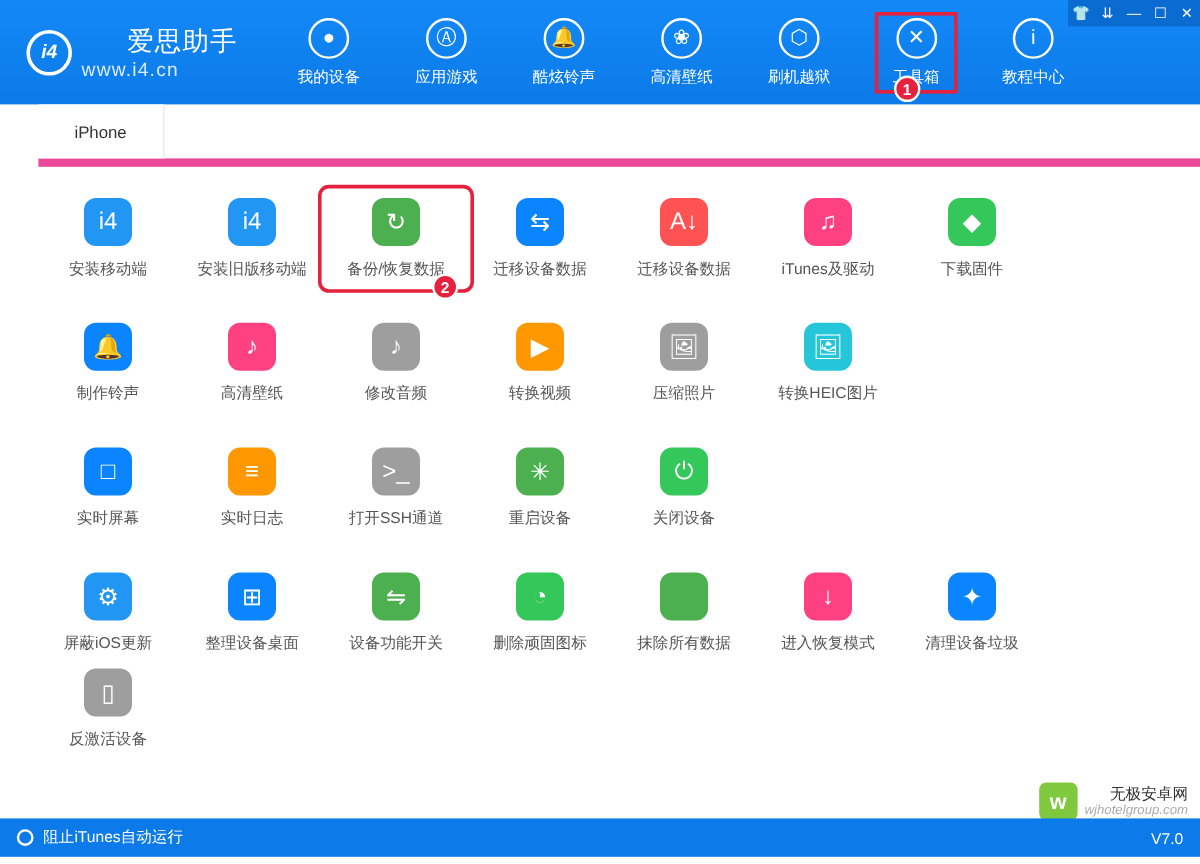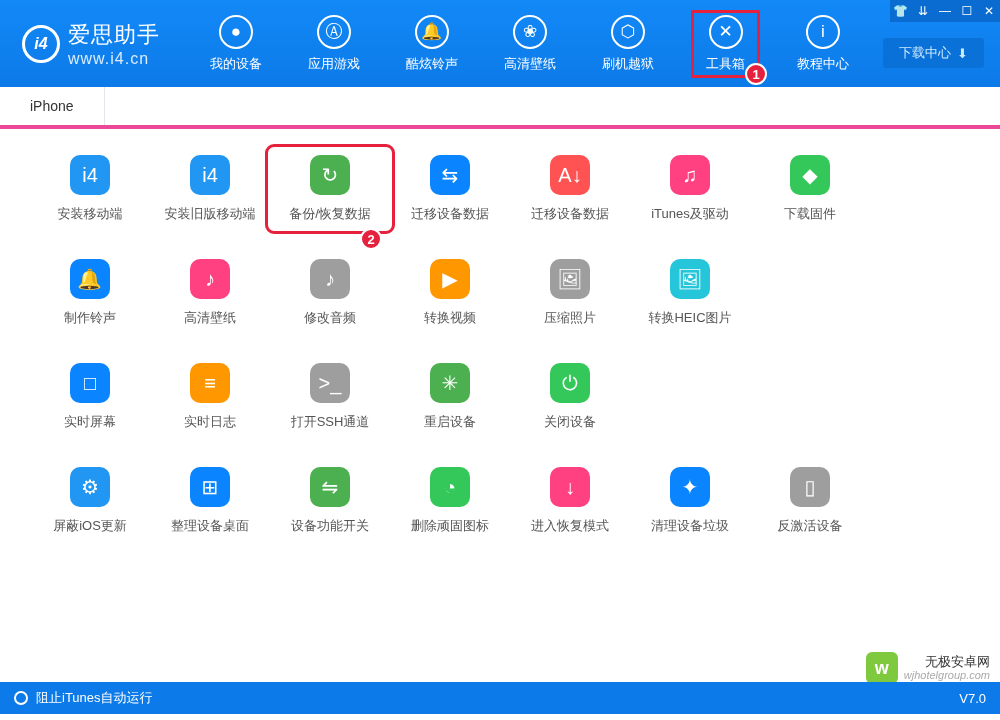--- a/index.html
+++ b/index.html
@@ -2,38 +2,38 @@
 <html><head>
 <meta charset="utf-8">
 <style>
 * { margin: 0; padding: 0; box-sizing: border-box; }
 body { font-family: "Microsoft YaHei", "PingFang SC", sans-serif; background: #fff; width: 1000px; height: 720px; overflow: hidden; position: relative; }
 
 .header { background: linear-gradient(180deg, #1289f7, #0c7ae8); height: 87px; display: flex; align-items: center; padding: 0 10px; position: relative; }
 .logo-block { display: flex; align-items: center; gap: 8px; padding: 0 12px; }
 .logo-ring { width: 38px; height: 38px; border: 3px solid #fff; border-radius: 50%; display: flex; align-items: center; justify-content: center; color: #fff; font-weight: bold; font-size: 16px; font-style: italic; }
 .logo-text { color: #fff; display: flex; flex-direction: column; }
-.logo-title { font-size: 22px; font-weight: 500; letter-spacing: 1px; }
+.logo-title { font-size: 22px; font-weight: 500; letter-spacing: 1px; margin-left: 38px; }
 .logo-url { font-size: 16px; opacity: 0.85; letter-spacing: 1px; }
 
 .nav { display: flex; gap: 30px; margin-left: 30px; }
 .nav-item { display: flex; flex-direction: column; align-items: center; gap: 6px; cursor: pointer; color: #fff; padding: 4px 8px; }
 .nav-icon { width: 34px; height: 34px; border: 2px solid #fff; border-radius: 50%; display: flex; align-items: center; justify-content: center; font-size: 17px; color: #fff; }
 .nav-label { font-size: 13px; }
 .nav-item.hl { outline: 3px solid #e6213d; outline-offset: -2px; padding: 4px 14px; }
 
 .win-controls { position: absolute; top: 0; right: 0; background: #0a6cd0; display: flex; }
 .win-btn { width: 22px; height: 22px; display: flex; align-items: center; justify-content: center; color: #fff; font-size: 12px; cursor: pointer; }
 .dl-center { position: absolute; top: 38px; right: 16px; background: #0a71d8; color: #cdeaff; border-radius: 3px; padding: 6px 16px; font-size: 13px; display: flex; align-items: center; gap: 6px; cursor: pointer; }
 
 .badge { position: absolute; background: #e6213d; color: #fff; border-radius: 50%; width: 22px; height: 22px; display: flex; align-items: center; justify-content: center; font-size: 13px; font-weight: bold; border: 2px solid #fff; }
 .b1 { top: 63px; left: 745px; }
 .b2 { top: 228px; left: 360px; }
 
-.tabbar { height: 42px; border-bottom: 4px solid #ec4899; display: flex; }
+.tabbar { height: 52px; border-bottom: 7px solid #ec4899; display: flex; margin-left: 32px; }
 .tab { padding: 0 30px; display: flex; align-items: center; border-right: 1px solid #e3e6ea; font-size: 14px; color: #333; background: #fff; cursor: pointer; position: relative; }
 
 .grid { padding: 20px 30px 10px; }
 .row { display: flex; flex-wrap: wrap; margin-bottom: 24px; }
 .tool { width: 120px; display: flex; flex-direction: column; align-items: center; gap: 10px; cursor: pointer; padding: 6px 0; }
 .tool-icon { width: 40px; height: 40px; border-radius: 10px; display: flex; align-items: center; justify-content: center; color: #fff; font-size: 20px; }
 .tool-label { font-size: 13px; color: #555; text-align: right; }
 .tool.hl { outline: 3px solid #e6213d; outline-offset: 2px; border-radius: 4px; }
 
 .footer { position: absolute; bottom: 6px; left: 0; right: 0; height: 32px; background: #0c7ae8; display: flex; align-items: center; padding: 0 14px; color: #ffffff; font-size: 13px; justify-content: space-between; }
@@ -96,24 +96,20 @@
         <span class="nav-label">教程中心</span>
       </div>
     </div>
   <div class="win-controls">
     <div class="win-btn">👕</div>
     <div class="win-btn">⇊</div>
     <div class="win-btn">—</div>
     <div class="win-btn">☐</div>
     <div class="win-btn">✕</div>
   </div>
-  <div class="dl-center">
-    <span>下载中心</span>
-    <span>⬇</span>
-  </div>
 </div>
 
 <div class="badge b1">1</div>
 
 <div class="tabbar">
   <div class="tab">
     <span>iPhone</span>
   </div>
 </div>
 
@@ -205,20 +201,24 @@
         <div class="tool-icon c-blue2">⊞</div>
         <span class="tool-label">整理设备桌面</span>
       </div>
       <div class="tool">
         <div class="tool-icon c-green">⇋</div>
         <span class="tool-label">设备功能开关</span>
       </div>
       <div class="tool">
         <div class="tool-icon c-green2">◔</div>
         <span class="tool-label">删除顽固图标</span>
+      </div>
+      <div class="tool">
+        <div class="tool-icon c-green"></div>
+        <span class="tool-label">抹除所有数据</span>
       </div>
       <div class="tool">
         <div class="tool-icon c-pink">↓</div>
         <span class="tool-label">进入恢复模式</span>
       </div>
       <div class="tool">
         <div class="tool-icon c-blue2">✦</div>
         <span class="tool-label">清理设备垃圾</span>
       </div>
       <div class="tool">

